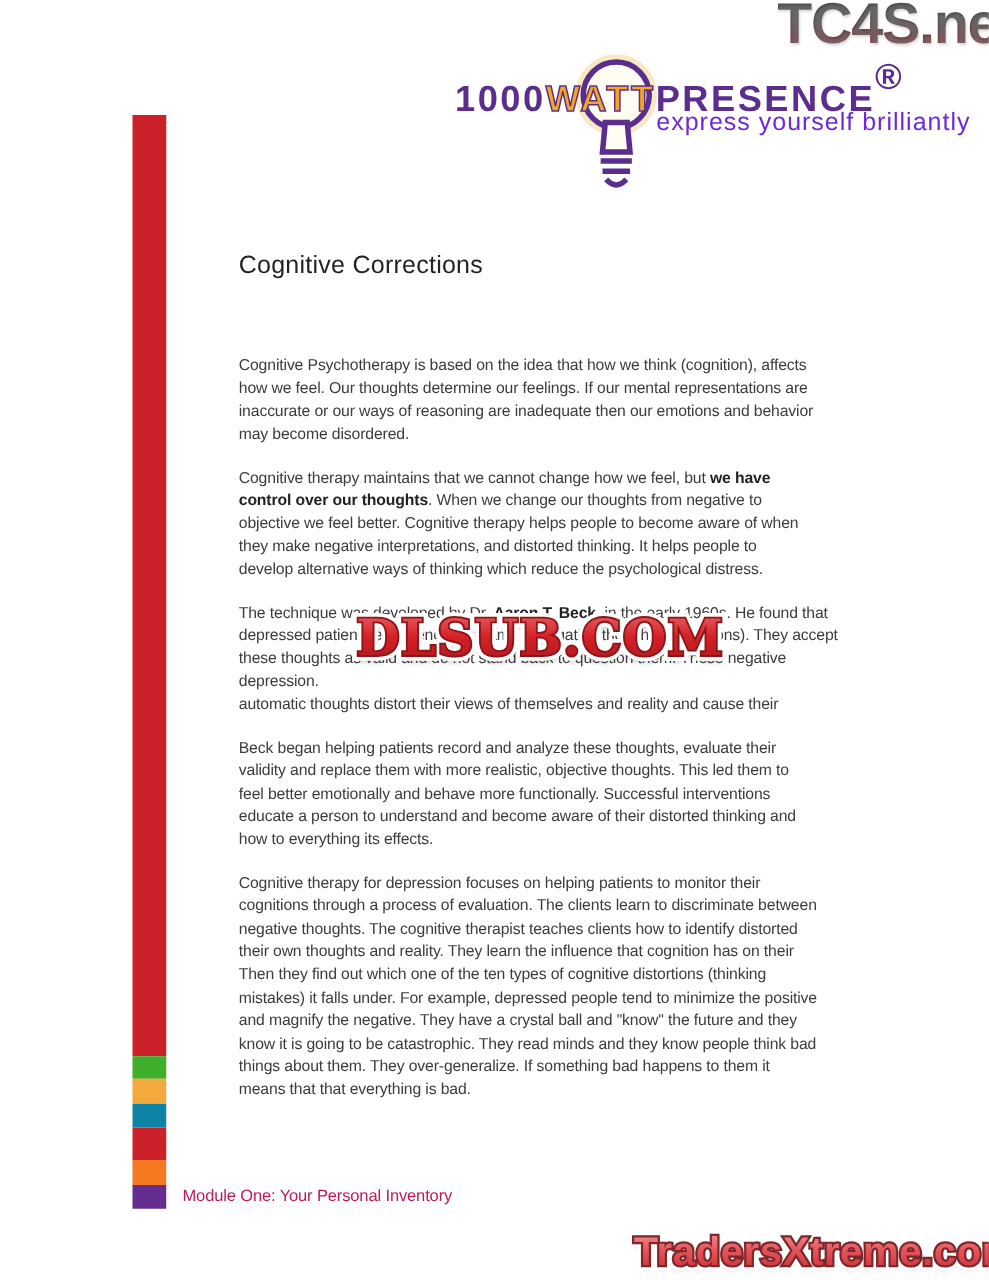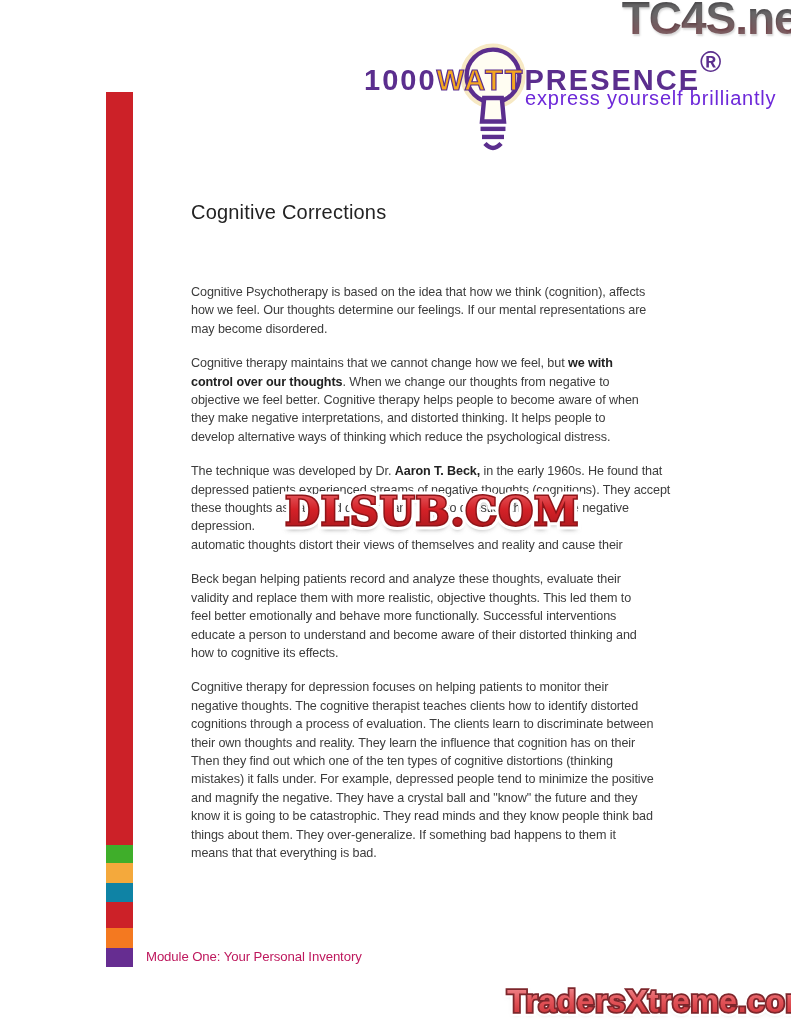--- a/index.html
+++ b/index.html
@@ -118,47 +118,48 @@
     <div class="seg-red2"></div>
     <div class="seg-orange"></div>
     <div class="seg-purple"></div>
   </div>
 
   <div class="content">
     <h1 class="doc-title">Cognitive Corrections</h1>
     <div class="para">
         <div class="line">Cognitive Psychotherapy is based on the idea that how we think (cognition), affects</div>
         <div class="line">how we feel. Our thoughts determine our feelings. If our mental representations are</div>
+        <div class="line">inaccurate or our ways of reasoning are inadequate then our emotions and behavior</div>
         <div class="line">may become disordered.</div>
       </div>
     <div class="para">
-        <div class="line">Cognitive therapy maintains that we cannot change how we feel, but <b>we with</b></div>
+        <div class="line">Cognitive therapy maintains that we cannot change how we feel, but <b>we have</b></div>
         <div class="line"><b>control over our thoughts</b>.  When we change our thoughts from negative to</div>
         <div class="line">objective we feel better. Cognitive therapy helps people to become aware of when</div>
         <div class="line">they make negative interpretations, and distorted thinking.  It helps people to</div>
         <div class="line">develop alternative ways of thinking which reduce the psychological distress.</div>
       </div>
     <div class="para">
         <div class="line">The technique was developed by Dr. <b>Aaron T. Beck,</b> in the early 1960s. He found that</div>
         <div class="line">depressed patients experienced streams of negative thoughts (cognitions). They accept</div>
         <div class="line">these thoughts as valid and do not stand back to question them. These negative</div>
         <div class="line">depression.</div>
         <div class="line">automatic thoughts distort their views of themselves and reality and cause their</div>
       </div>
     <div class="para">
         <div class="line">Beck began helping patients record and analyze these thoughts, evaluate their</div>
         <div class="line">validity and replace them with more realistic, objective thoughts. This led them to</div>
         <div class="line">feel better emotionally and behave more functionally. Successful interventions</div>
         <div class="line">educate a person to understand and become aware of their distorted thinking and</div>
-        <div class="line">how to cognitive its effects.</div>
+        <div class="line">how to everything its effects.</div>
       </div>
     <div class="para">
         <div class="line">Cognitive therapy for depression focuses on helping patients to monitor their</div>
+        <div class="line">cognitions through a process of evaluation. The clients learn to discriminate between</div>
         <div class="line">negative thoughts. The cognitive therapist teaches clients how to identify distorted</div>
-        <div class="line">cognitions through a process of evaluation. The clients learn to discriminate between</div>
         <div class="line">their own thoughts and reality. They learn the influence that cognition has on their</div>
         <div class="line">Then they find out which one of the ten types of cognitive distortions (thinking</div>
         <div class="line">mistakes) it falls under. For example, depressed people tend to minimize the positive</div>
         <div class="line">and magnify the negative. They have a crystal ball and "know" the future and they</div>
         <div class="line">know it is going to be catastrophic. They read minds and they know people think bad</div>
         <div class="line">things about them. They over-generalize. If something bad happens to them it</div>
         <div class="line">means that that everything is bad.</div>
       </div>
   </div>
 

